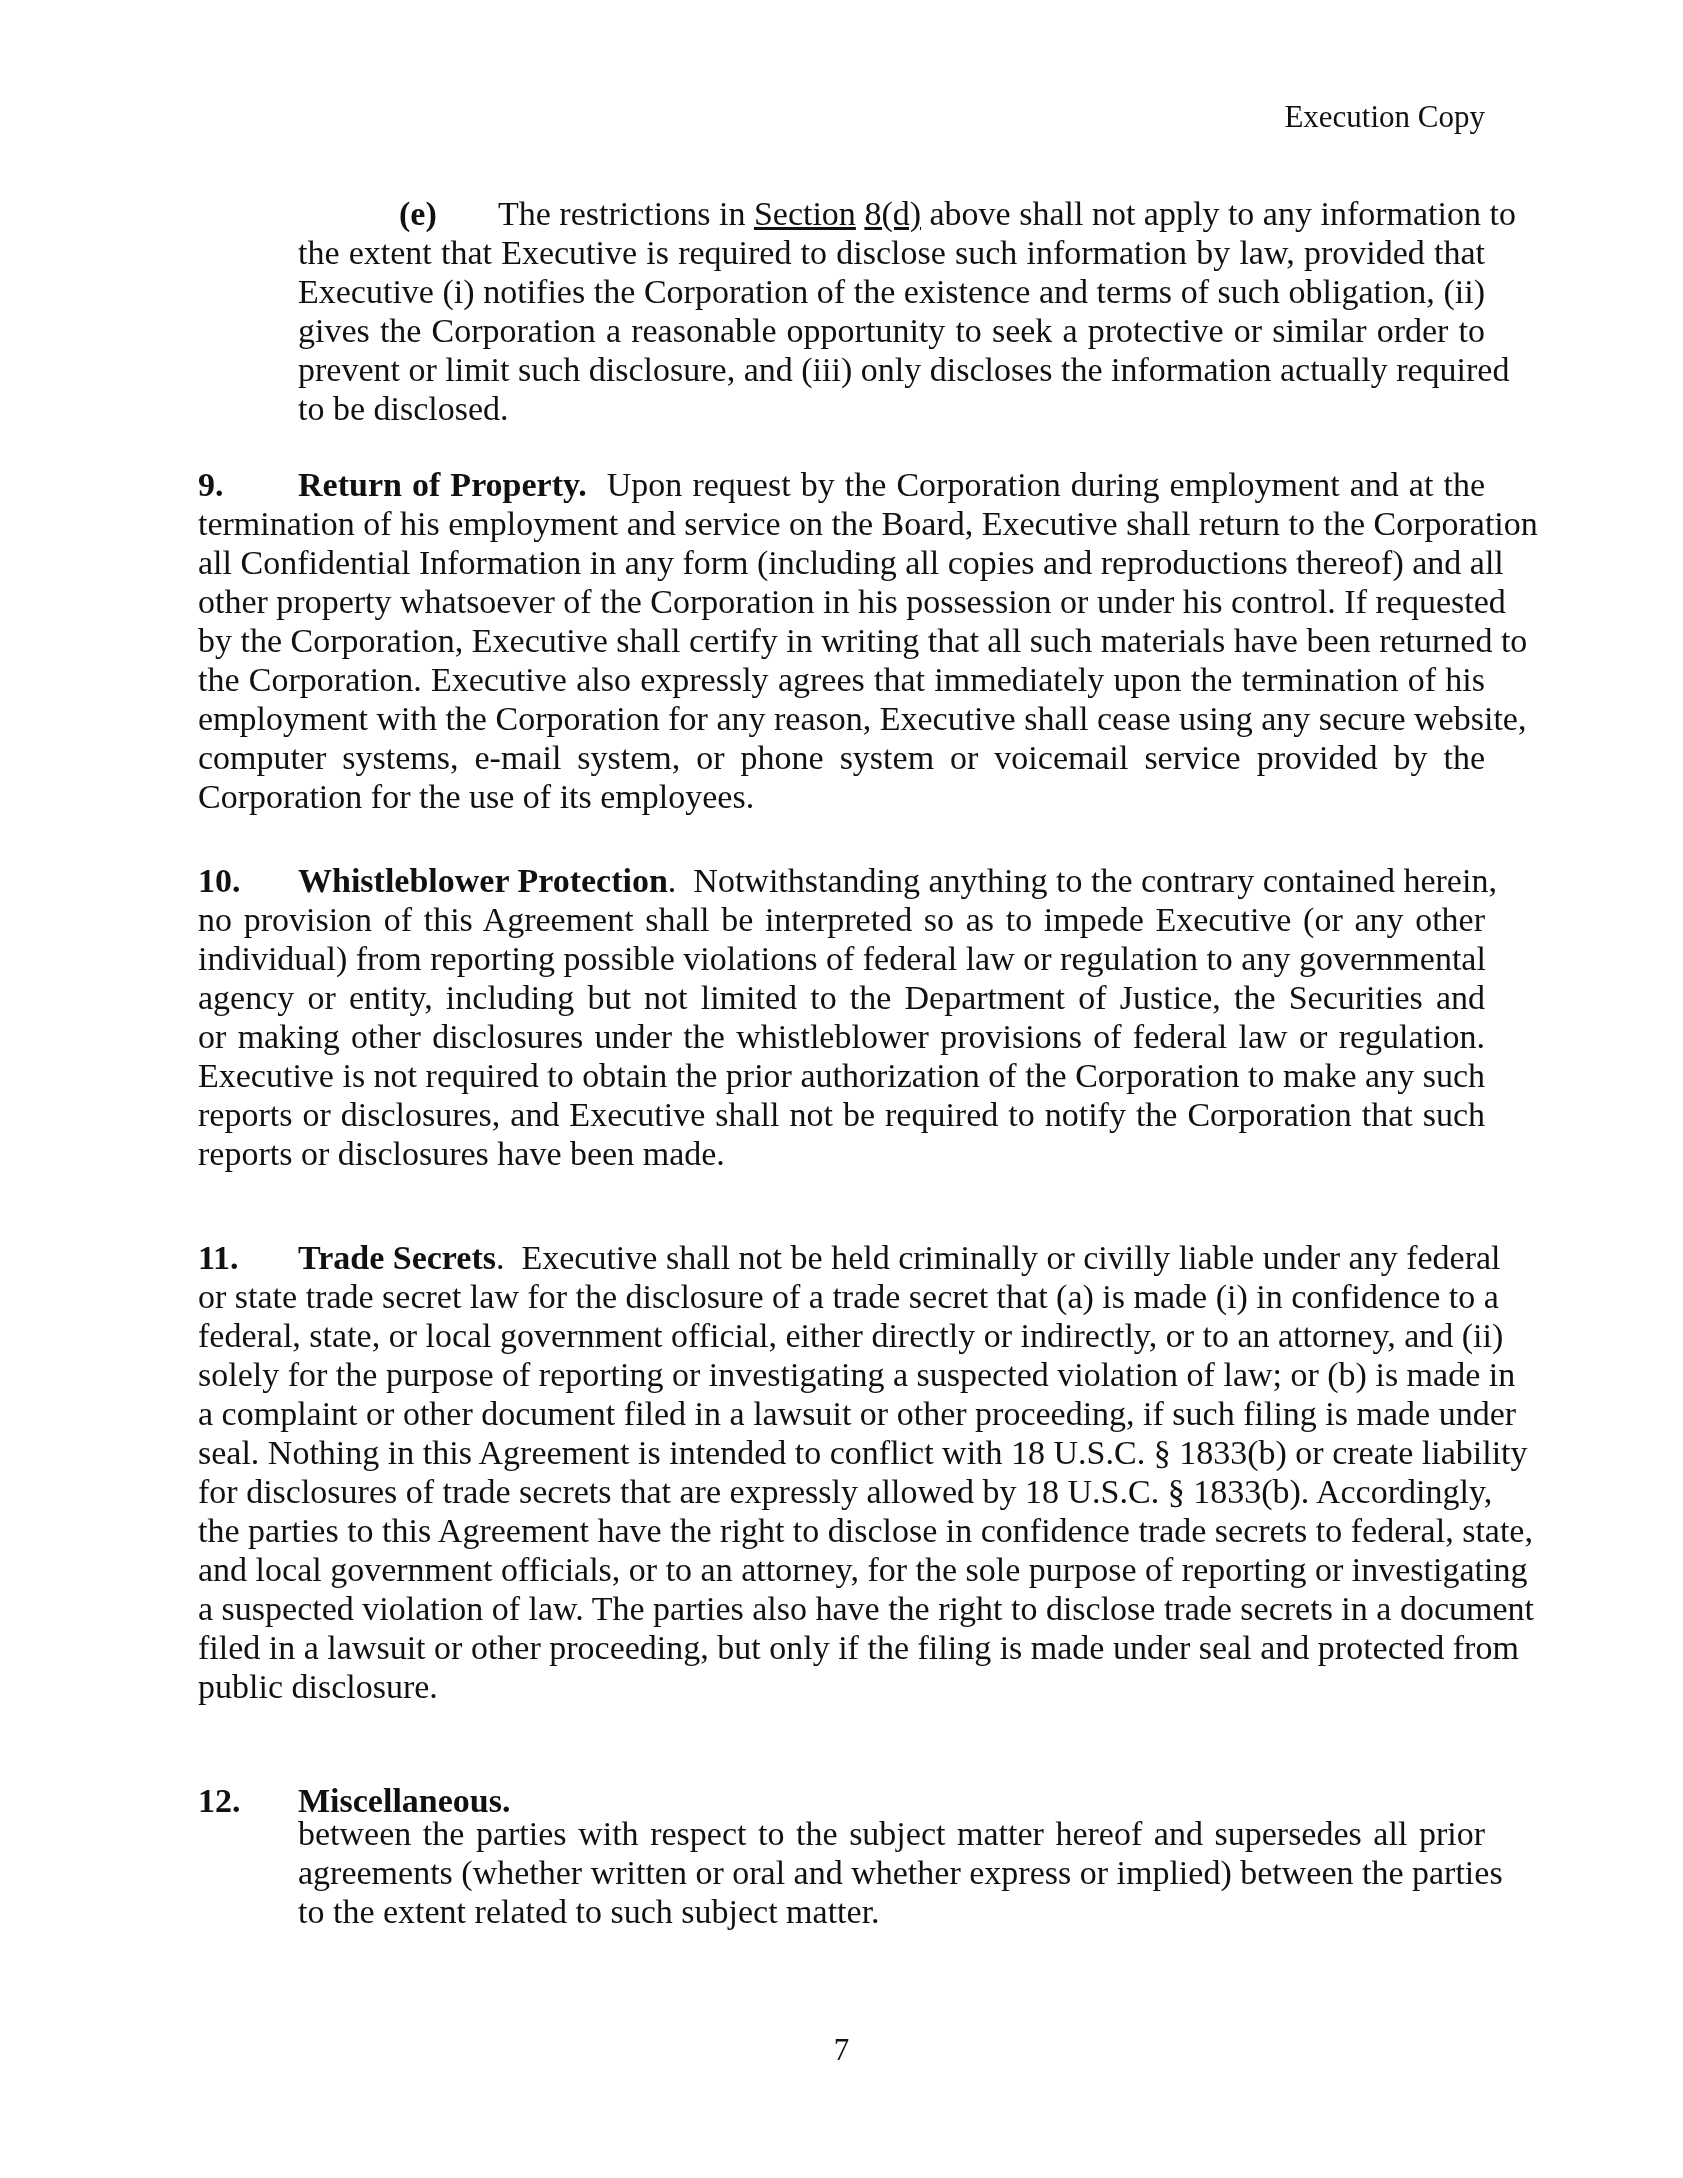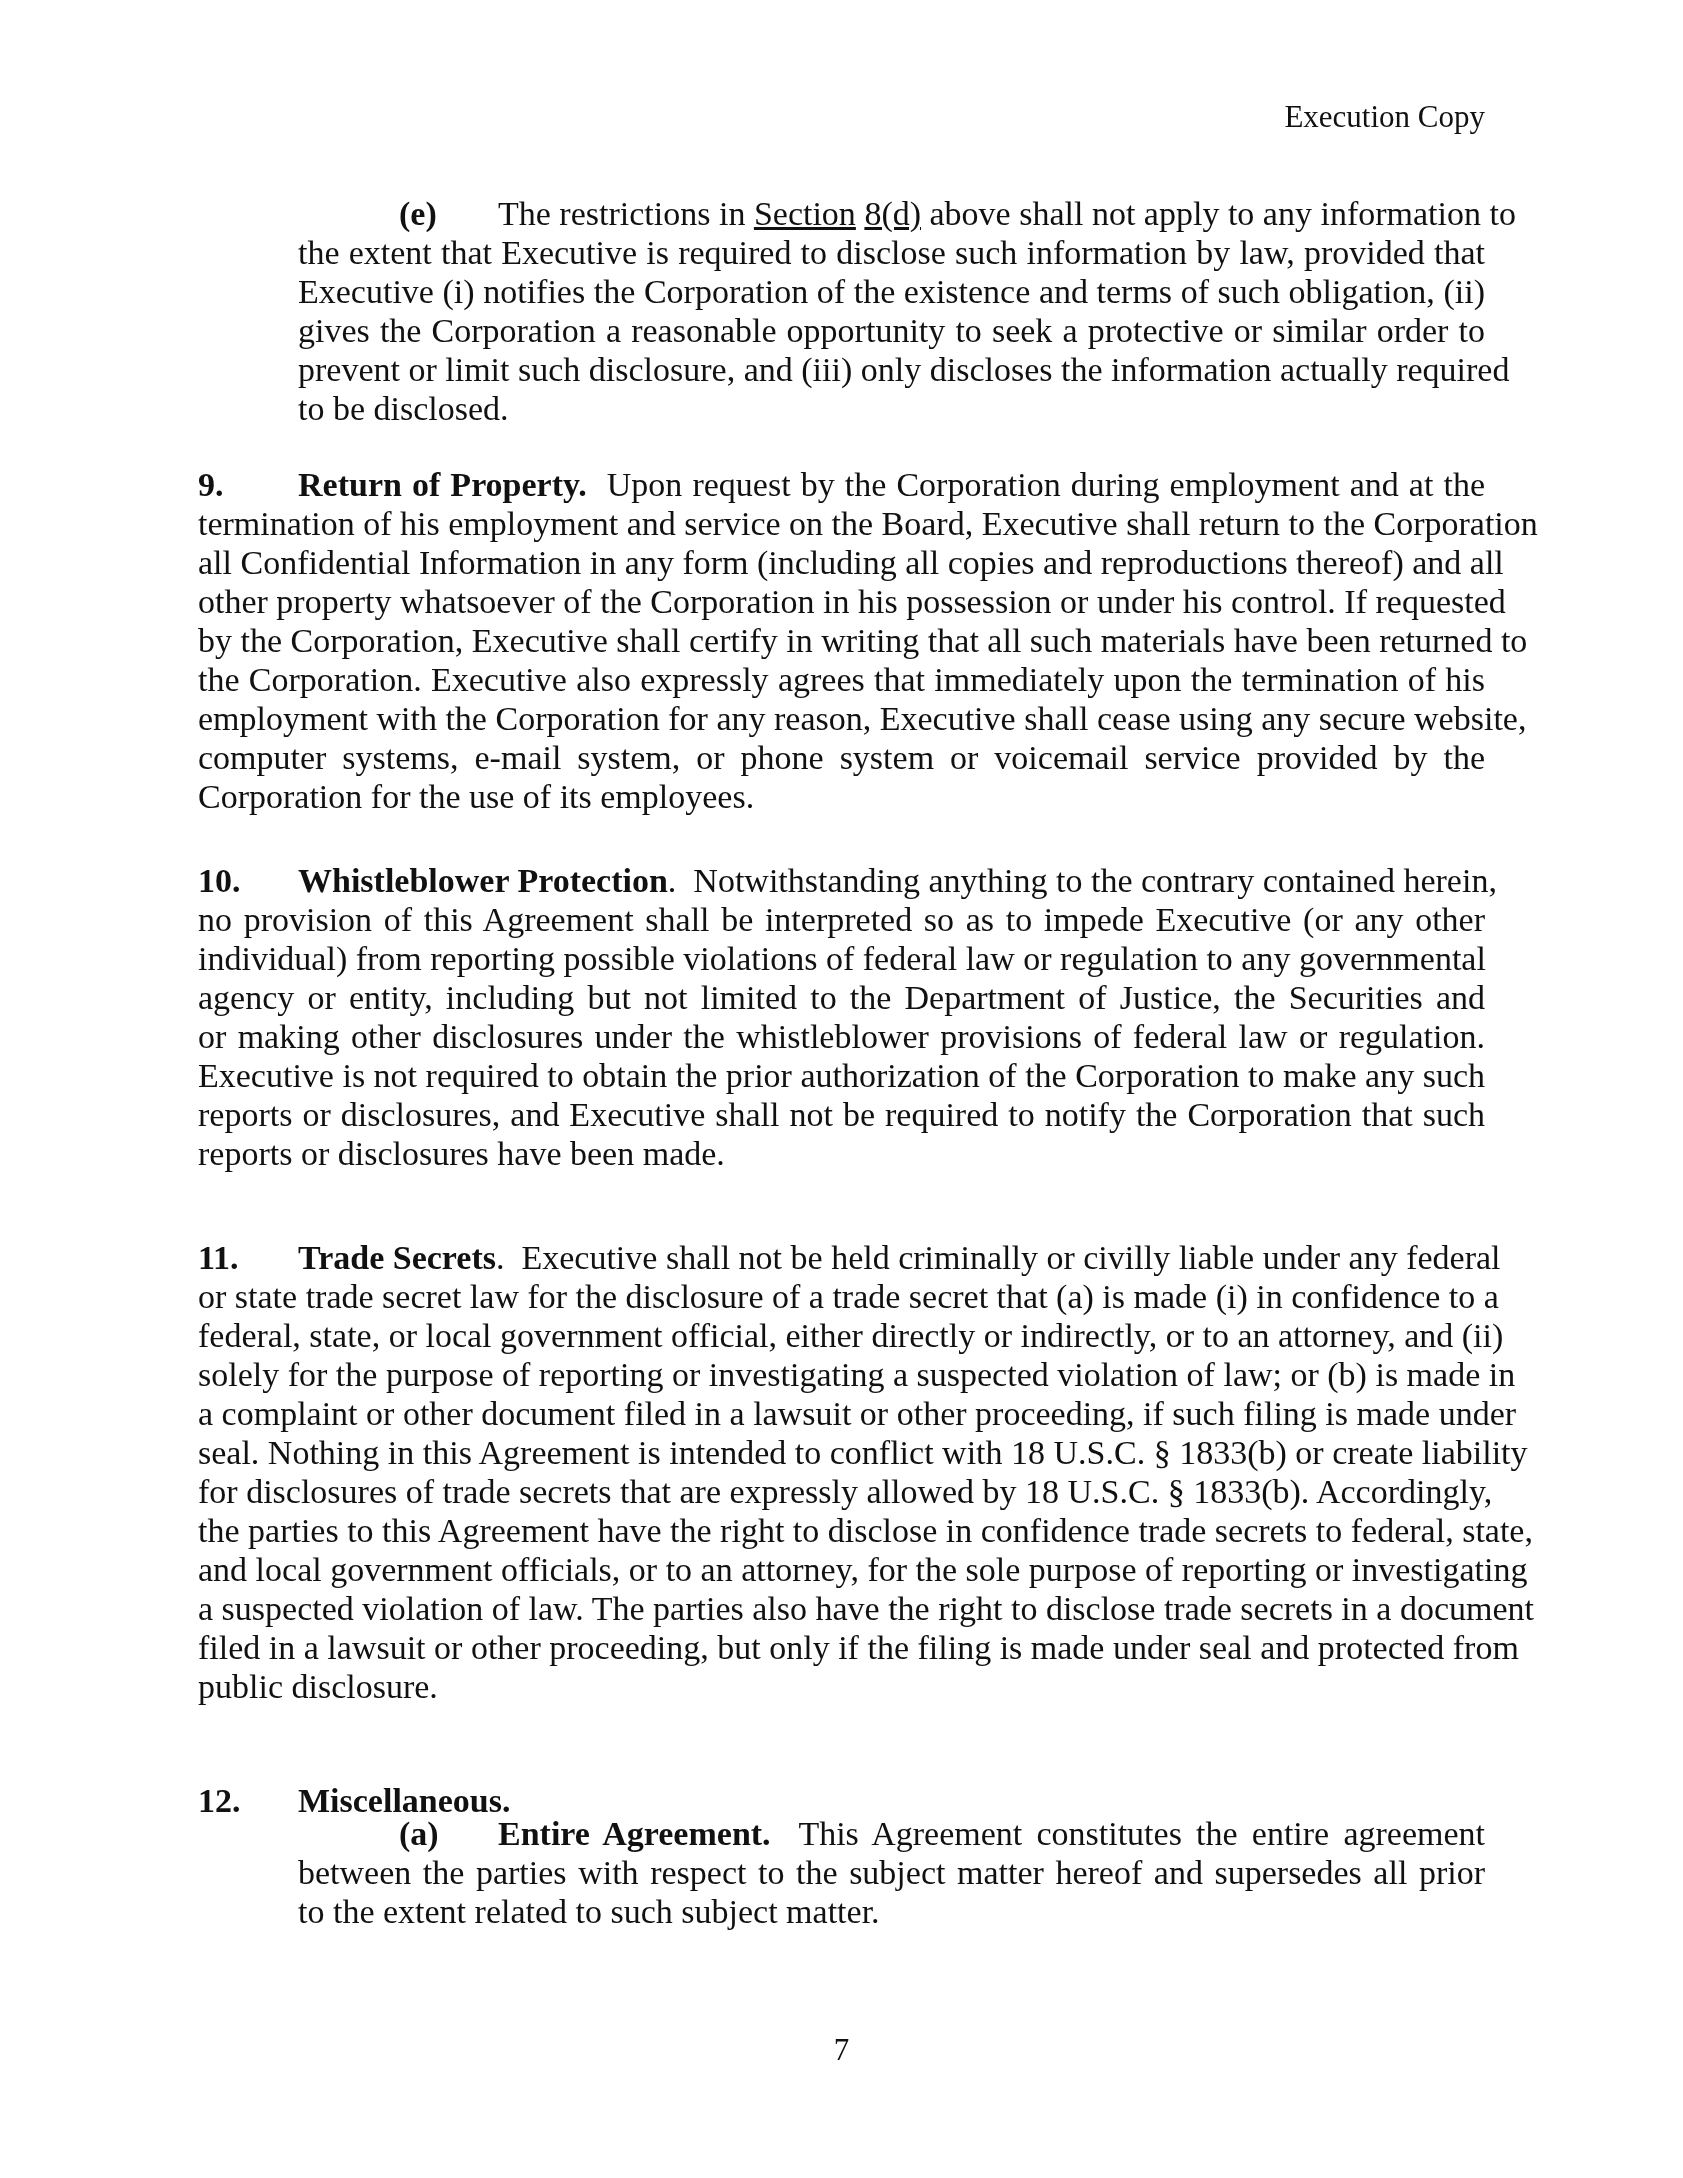--- a/index.html
+++ b/index.html
@@ -68,19 +68,19 @@
   <div class="line">a suspected violation of law. The parties also have the right to disclose trade secrets in a document</div>
   <div class="line">filed in a lawsuit or other proceeding, but only if the filing is made under seal and protected from</div>
   <div class="line last">public disclosure.</div>
 </div>
 
 <div class="para" style="top:1736px;margin-top:45px;">
   <div class="line last"><span class="num">12.</span><span class="b">Miscellaneous.</span></div>
 </div>
 
 <div class="para indent" style="top:1814px;">
-  <div class="line"><span class="firstline-indent"></span><span class="subnum">(a)</span><span class="b">Entire Agreement.</span><span>  This Agreement constitutes the entire agreement</span></div>
   <div class="line">between the parties with respect to the subject matter hereof and supersedes all prior</div>
+  <div class="line">agreements (whether written or oral and whether express or implied) between the parties</div>
   <div class="line last">to the extent related to such subject matter.</div>
 </div>
 
 <div class="page-num">7</div>
 
 
 </body></html>

